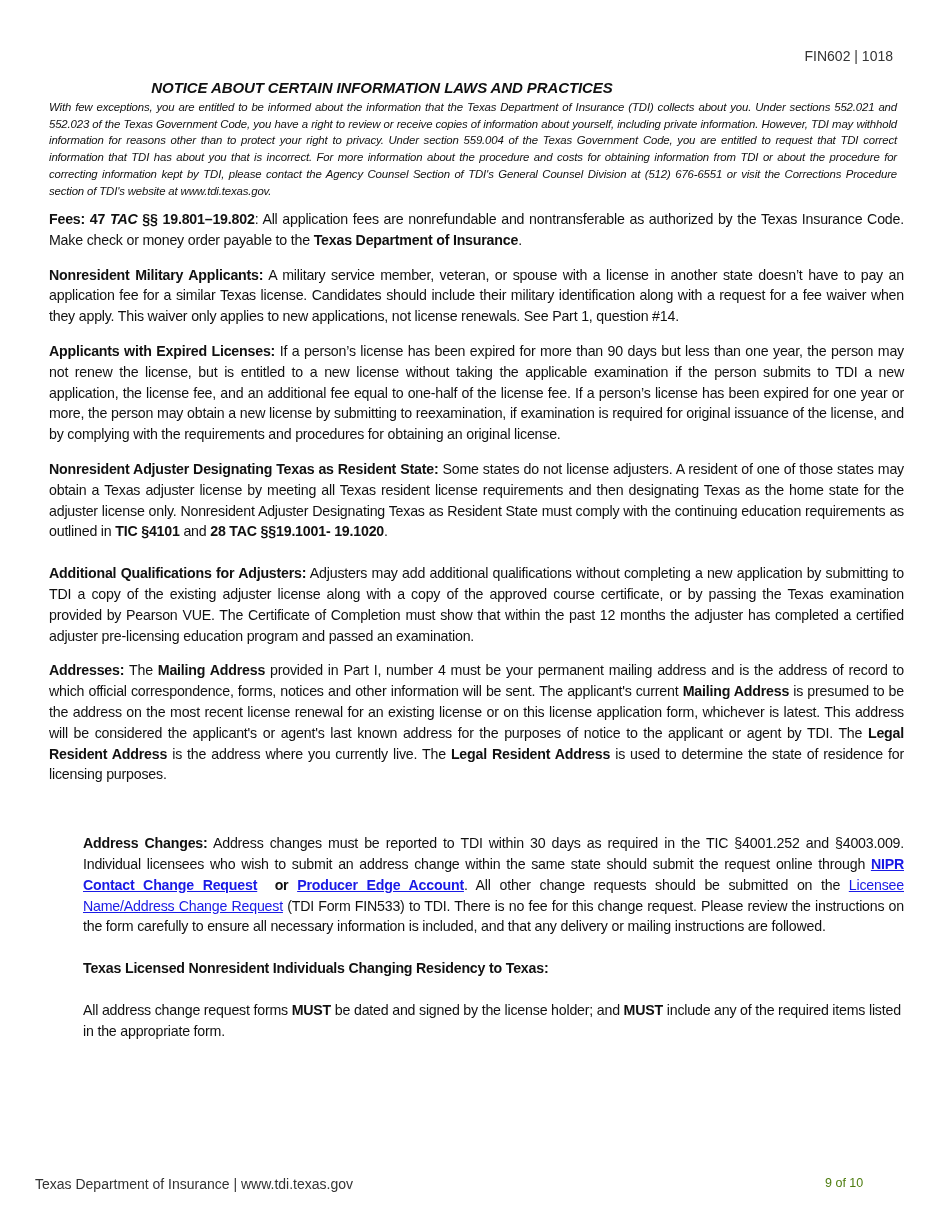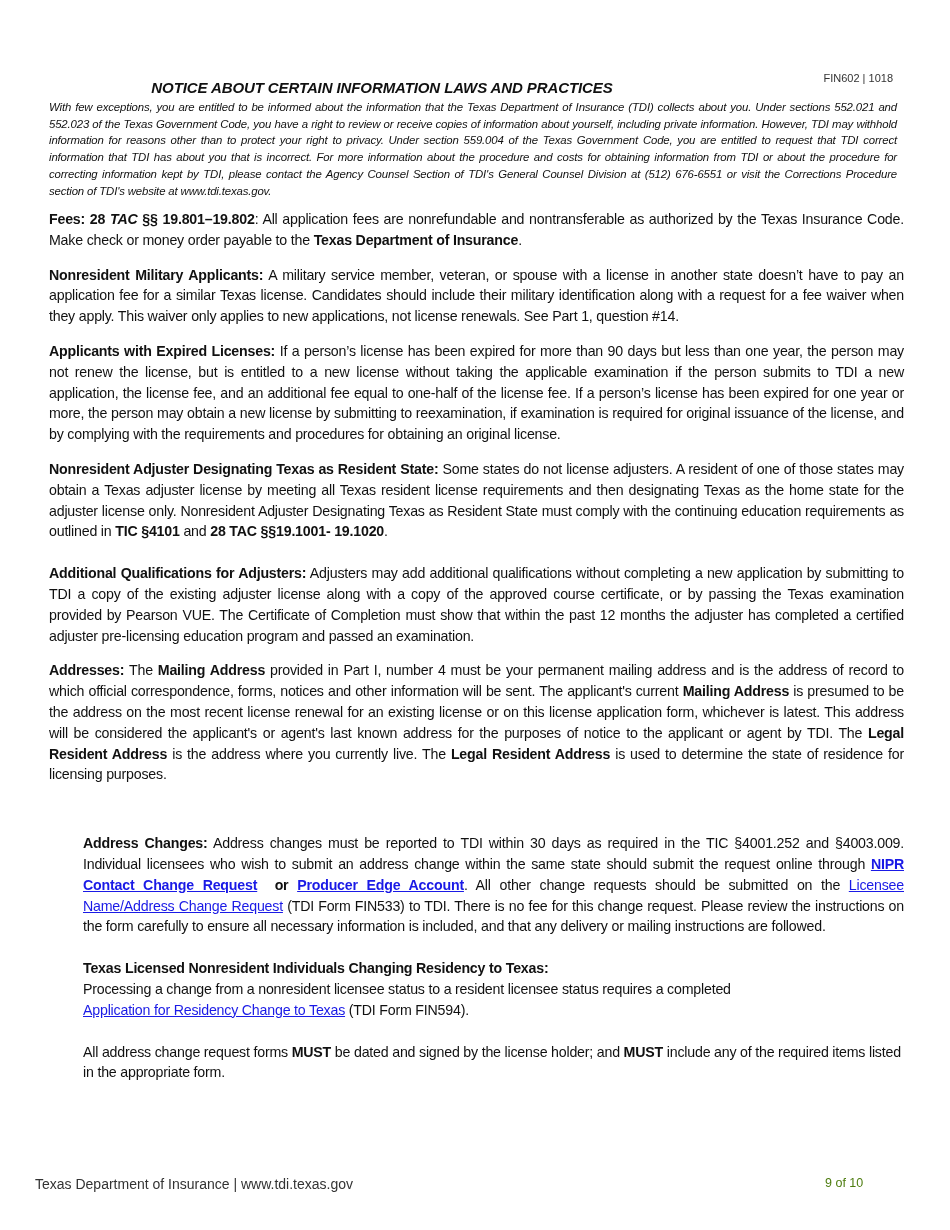--- a/index.html
+++ b/index.html
@@ -2,22 +2,22 @@
 <html><head>
 <meta charset="utf-8">
 <style>
   html, body { margin: 0; padding: 0; background: #ffffff; }
   body {
     width: 950px; height: 1230px; position: relative; overflow: hidden;
     font-family: "Liberation Sans", "DejaVu Sans", sans-serif;
     color: #111111;
   }
   .form-id {
-    position: absolute; top: 72px; right: 57px;
-    font-size: 11px; color: #333;
+    position: absolute; top: 48px; right: 57px;
+    font-size: 14px; color: #333;
   }
   .notice-title {
     position: absolute; top: 79px; left: 0; width: 764px; text-align: center;
     font-weight: bold; font-style: italic; font-size: 15px; letter-spacing: -0.1px;
   }
   .notice-body {
     position: absolute; top: 99px; left: 49px; width: 848px;
     font-style: italic; font-size: 11.4px; line-height: 16.7px;
     text-align: justify; letter-spacing: -0.15px;
   }
@@ -44,21 +44,21 @@
 <body>
 
 <div class="form-id">FIN602 | 1018</div>
 
 <div class="notice-title">NOTICE ABOUT CERTAIN INFORMATION LAWS AND PRACTICES</div>
 <div class="notice-body">With few exceptions, you are entitled to be informed about the information that the Texas Department of Insurance (TDI) collects about you. Under sections 552.021 and 552.023 of the Texas Government Code, you have a right to review or receive copies of information about yourself, including private information. However, TDI may withhold information for reasons other than to protect your right to privacy. Under section 559.004 of the Texas Government Code, you are entitled to request that TDI correct information that TDI has about you that is incorrect. For more information about the procedure and costs for obtaining information from TDI or about the procedure for correcting information kept by TDI, please contact the Agency Counsel Section of TDI's General Counsel Division at (512) 676-6551 or visit the Corrections Procedure section of TDI's website at www.tdi.texas.gov.</div>
 
 <div class="content">
 
   <p>
-    <b><span>Fees: 28 </span><i>TAC</i><span> §§ 19.801–19.802</span></b><span>:  All application fees are nonrefundable and nontransferable as authorized by the Texas Insurance Code. Make check or money order payable to  the </span><b>Texas Department of Insurance</b><span>.</span>
+    <b><span>Fees: 47 </span><i>TAC</i><span> §§ 19.801–19.802</span></b><span>:  All application fees are nonrefundable and nontransferable as authorized by the Texas Insurance Code. Make check or money order payable to  the </span><b>Texas Department of Insurance</b><span>.</span>
   </p>
   <div class="gap-s"></div>
 
   <p>
     <b>Nonresident Military Applicants:</b><span> A military service member, veteran, or spouse with a license in another state doesn’t have to pay an application fee for a similar Texas license. Candidates should include their military identification along with a request for a fee waiver when they apply. This waiver only applies to new applications, not license renewals. See Part 1, question #14.</span>
   </p>
   <div class="gap-s"></div>
 
   <p>
     <b>Applicants with Expired Licenses:</b><span> If a person’s license has been expired for more than 90 days but less than one year, the person may not renew the license, but is entitled to a new license without taking the applicable examination if the person submits to TDI a new application, the license fee, and an additional fee equal to one-half of the license fee. If a person’s license has been expired for one year or more, the person may obtain a new license by submitting to reexamination, if examination is required for original issuance of the license, and by complying with the requirements and procedures for obtaining an original license.</span>
@@ -83,23 +83,20 @@
 
   <div class="indent">
     <p>
       <b>Address Changes:</b><span> Address changes must be reported to TDI within 30 days as required in the TIC §4001.252 and §4003.009.  Individual licensees who wish to submit an address change within the same state should submit the request online through </span><a class="doc-link" href="#" style="font-weight:bold;">NIPR Contact Change Request</a>&nbsp;&nbsp;<b>or</b> <a class="doc-link" href="#" style="font-weight:bold;">Producer Edge Account</a><span>. All other change requests should be submitted on the </span><a class="doc-link" href="#">Licensee Name/Address Change Request</a><span> (TDI Form FIN533) to TDI. There is no fee for this change request. Please review the instructions on the form carefully to ensure all necessary information is included, and that any delivery or mailing instructions are followed.</span>
     </p>
     <div class="gap-l"></div>
 
     <p class="left">
       <b>Texas Licensed Nonresident Individuals Changing Residency to Texas:</b>
     </p>
-    <p class="left">
-      <span>Processing a change from a nonresident licensee status to a resident licensee status requires a completed </span><br><a class="doc-link" href="#">Application for Residency Change to Texas</a><span> (TDI Form FIN594).</span>
-    </p>
     <div class="gap-l"></div>
 
     <p class="left">
       <span>All address change request forms </span><b>MUST</b><span> be dated and signed by the license holder; and </span><b>MUST</b><span> include any of the required items listed in the appropriate form.</span>
     </p>
   </div>
 </div>
 
 <div class="footer-left">Texas Department of Insurance | www.tdi.texas.gov</div>
 <div class="footer-right">9 of 10</div>

